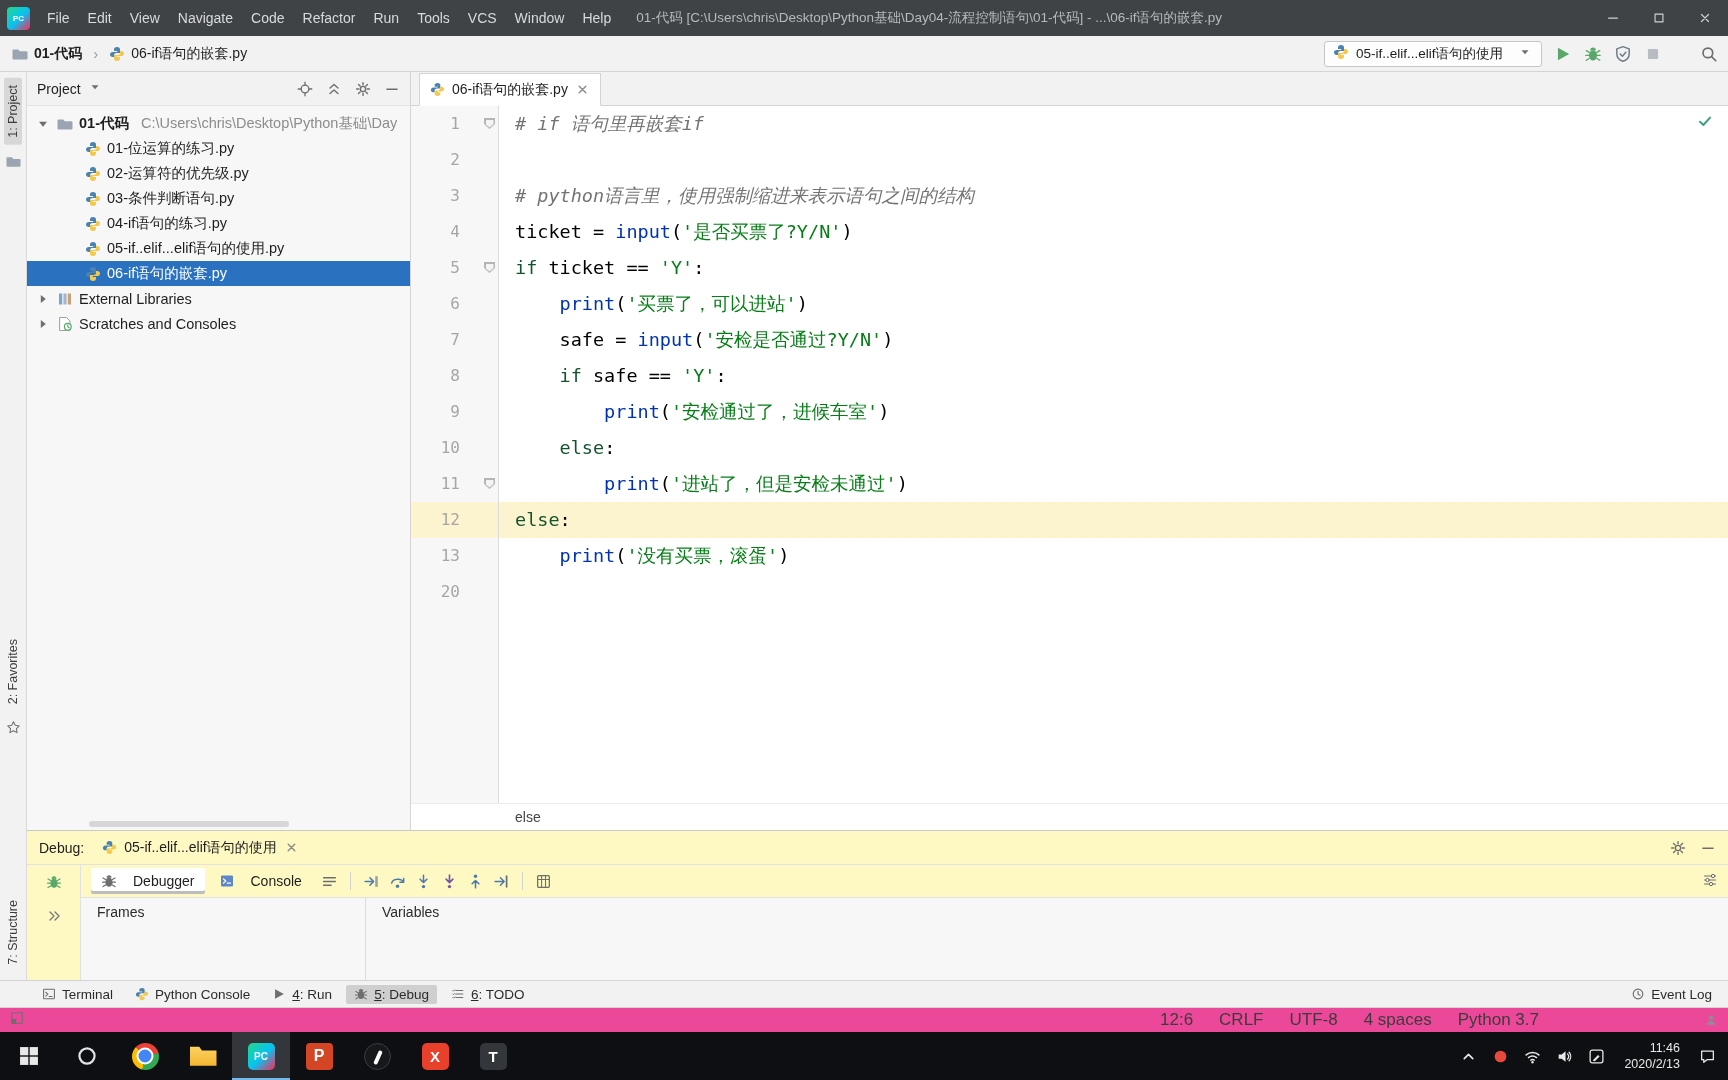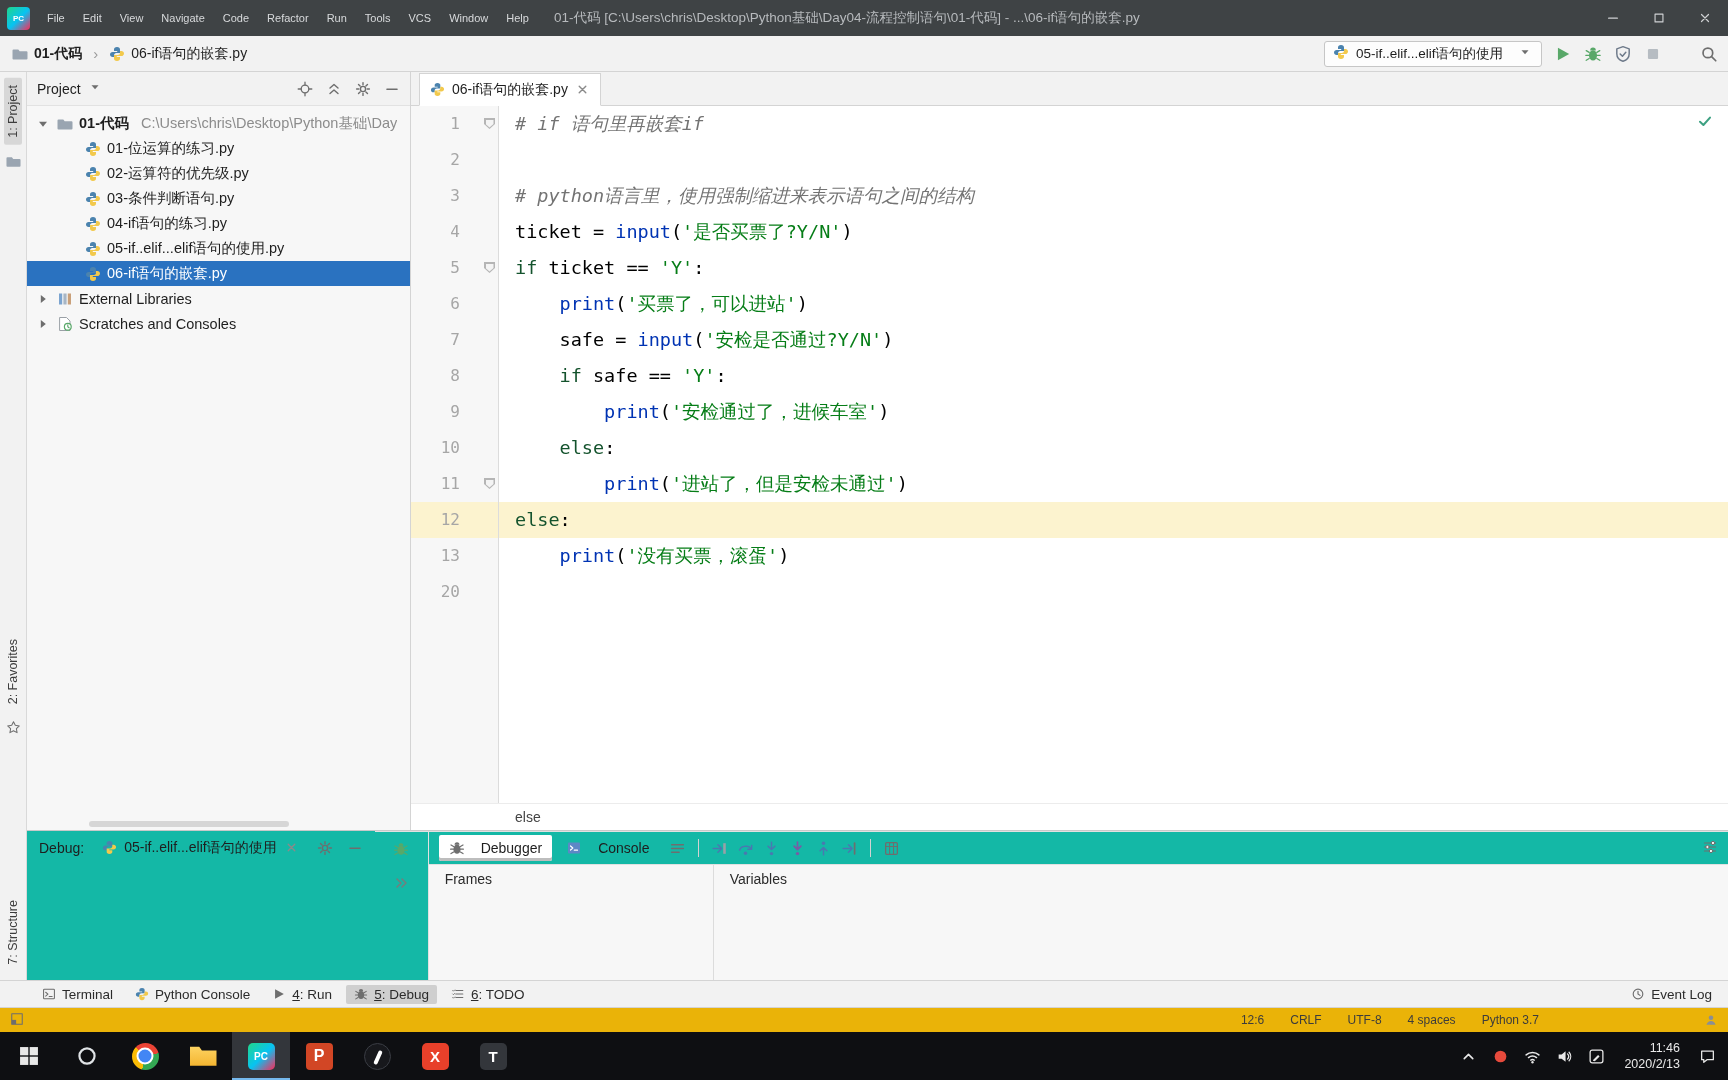--- a/index.html
+++ b/index.html
@@ -8,21 +8,21 @@
 u{text-decoration:underline}
 .icon{display:inline-flex;width:16px;height:16px;flex:none;align-items:center;justify-content:center}
 .icon svg{width:100%;height:100%}
 svg *{stroke-linecap:round;stroke-linejoin:round}
 .bold{font-weight:bold}
 
 
 .titlebar{height:36px;flex:none;background:#3f4345;display:flex;align-items:center;color:#d8dadc}
 .app-logo{width:23px;height:23px;margin:0 8px 0 7px;border-radius:4px;background:linear-gradient(135deg,#21d789,#07c3f2 52%,#fe2857);display:flex;align-items:center;justify-content:center;font-size:8px;font-weight:bold;color:#fff;flex:none}
 .menus{display:flex;height:100%}
-.menu-item{padding:0 9px;line-height:36px;font-size:11px}
+.menu-item{padding:0 9px;line-height:36px;font-size:14px}
 .win-title{margin-left:16px;flex:1;color:#b7babd;font-size:13.5px;white-space:nowrap;overflow:hidden;text-overflow:ellipsis}
 .win-controls{display:flex;height:100%;flex:none}
 .win-btn{width:46px;height:100%;display:flex;align-items:center;justify-content:center;color:#cfd1d3}
 .win-btn .icon{width:14px;height:14px}
 
 
 .navbar{height:36px;flex:none;background:#f2f2f2;border-bottom:1px solid #d4d4d4;display:flex;align-items:center;padding:0 10px}
 .crumbs{display:flex;align-items:center}
 .crumb{display:flex;align-items:center;gap:6px;padding:2px 2px}
 .crumb-sep{color:#9a9a9a;margin:0 9px;font-size:15px}
@@ -74,21 +74,21 @@
 .line.caret{background:#fcf3cf}
 .tok-kw{color:#14532d;font-weight:normal}
 .tok-builtin{color:#0033b3}
 .tok-str{color:#067d17}
 .tok-com{color:#737373;font-style:italic}
 .tok-plain{color:#000}
 .inspect-check{position:absolute;top:7px;right:14px;width:17px;height:17px}
 .crumb-bottom{height:27px;flex:none;background:#fff;border-top:1px solid #ececec;display:flex;align-items:center;padding-left:104px;font-size:14px;color:#444}
 
 
-.debug-panel{height:150px;flex:none;background:#14b8a6;border-top:1px solid #c9c9c9;display:flex;}
+.debug-panel{height:150px;flex:none;background:#fef9c3;border-top:1px solid #c9c9c9;display:flex;flex-direction:column}
 .debug-header{height:33px;flex:none;display:flex;align-items:center;gap:12px;padding:0 12px}
 .debug-session{display:flex;align-items:center;gap:7px;padding:3px 6px}
 .debug-session .icon{width:15px;height:15px}
 .dbg-hdr-icons{margin-left:auto;display:flex;align-items:center;gap:14px}
 .debug-body{flex:1;display:flex;min-height:0;border-top:1px solid #e1e1e1}
 .debug-strip{width:54px;flex:none;display:flex;flex-direction:column;align-items:center;padding-top:9px;gap:18px;border-right:1px solid #e1e1e1}
 .debug-main{flex:1;display:flex;flex-direction:column;min-width:0}
 .debug-toolbar{height:33px;flex:none;display:flex;align-items:center;gap:9px;padding:0 10px;border-bottom:1px solid #e1e1e1}
 .dtab{display:flex;align-items:center;gap:16px;padding:5px 10px;font-size:14px;border-radius:2px}
 .dtab.active{background:#fff;box-shadow:inset 0 -3px 0 #bdbdbd}
@@ -102,21 +102,21 @@
 .variables{flex:1}
 
 
 .toolbtns{height:27px;flex:none;background:#f2f2f2;border-top:1px solid #d4d4d4;display:flex;align-items:center;padding:0 8px 0 34px;gap:6px;font-size:13.5px;color:#2b2b2b}
 .toolbtn{display:flex;align-items:center;gap:6px;padding:2px 8px;border-radius:2px}
 .toolbtn .icon{width:14px;height:14px}
 .toolbtn.active{background:#cfcfcf}
 .toolbtns .spacer{flex:1}
 
 
-.statusbar{height:25px;flex:none;background:#eab308;border-top:1px solid #d4d4d4;display:flex;align-items:center;padding:12px 10px;font-size:12px;color:#3c3c3c}
+.statusbar{height:25px;flex:none;background:#ec4899;border-top:1px solid #d4d4d4;display:flex;align-items:center;padding:12px 10px;font-size:17px;color:#3c3c3c}
 .status-items{margin-left:auto;display:flex;align-items:center;gap:26px}
 .status-item{white-space:nowrap}
 .sb-right{margin-left:165px;display:flex;align-items:center}
 .statusbar .icon{width:14px;height:14px}
 
 
 .taskbar{height:48px;flex:none;background:#0e0f12;display:flex;align-items:center;color:#e8e8e8}
 .tb-btn{width:58px;height:48px;display:flex;align-items:center;justify-content:center;flex:none}
 .tb-btn.active{background:#33363b;box-shadow:inset 0 -2px 0 #76b9ed}
 .tb-btn .icon{width:22px;height:22px}

